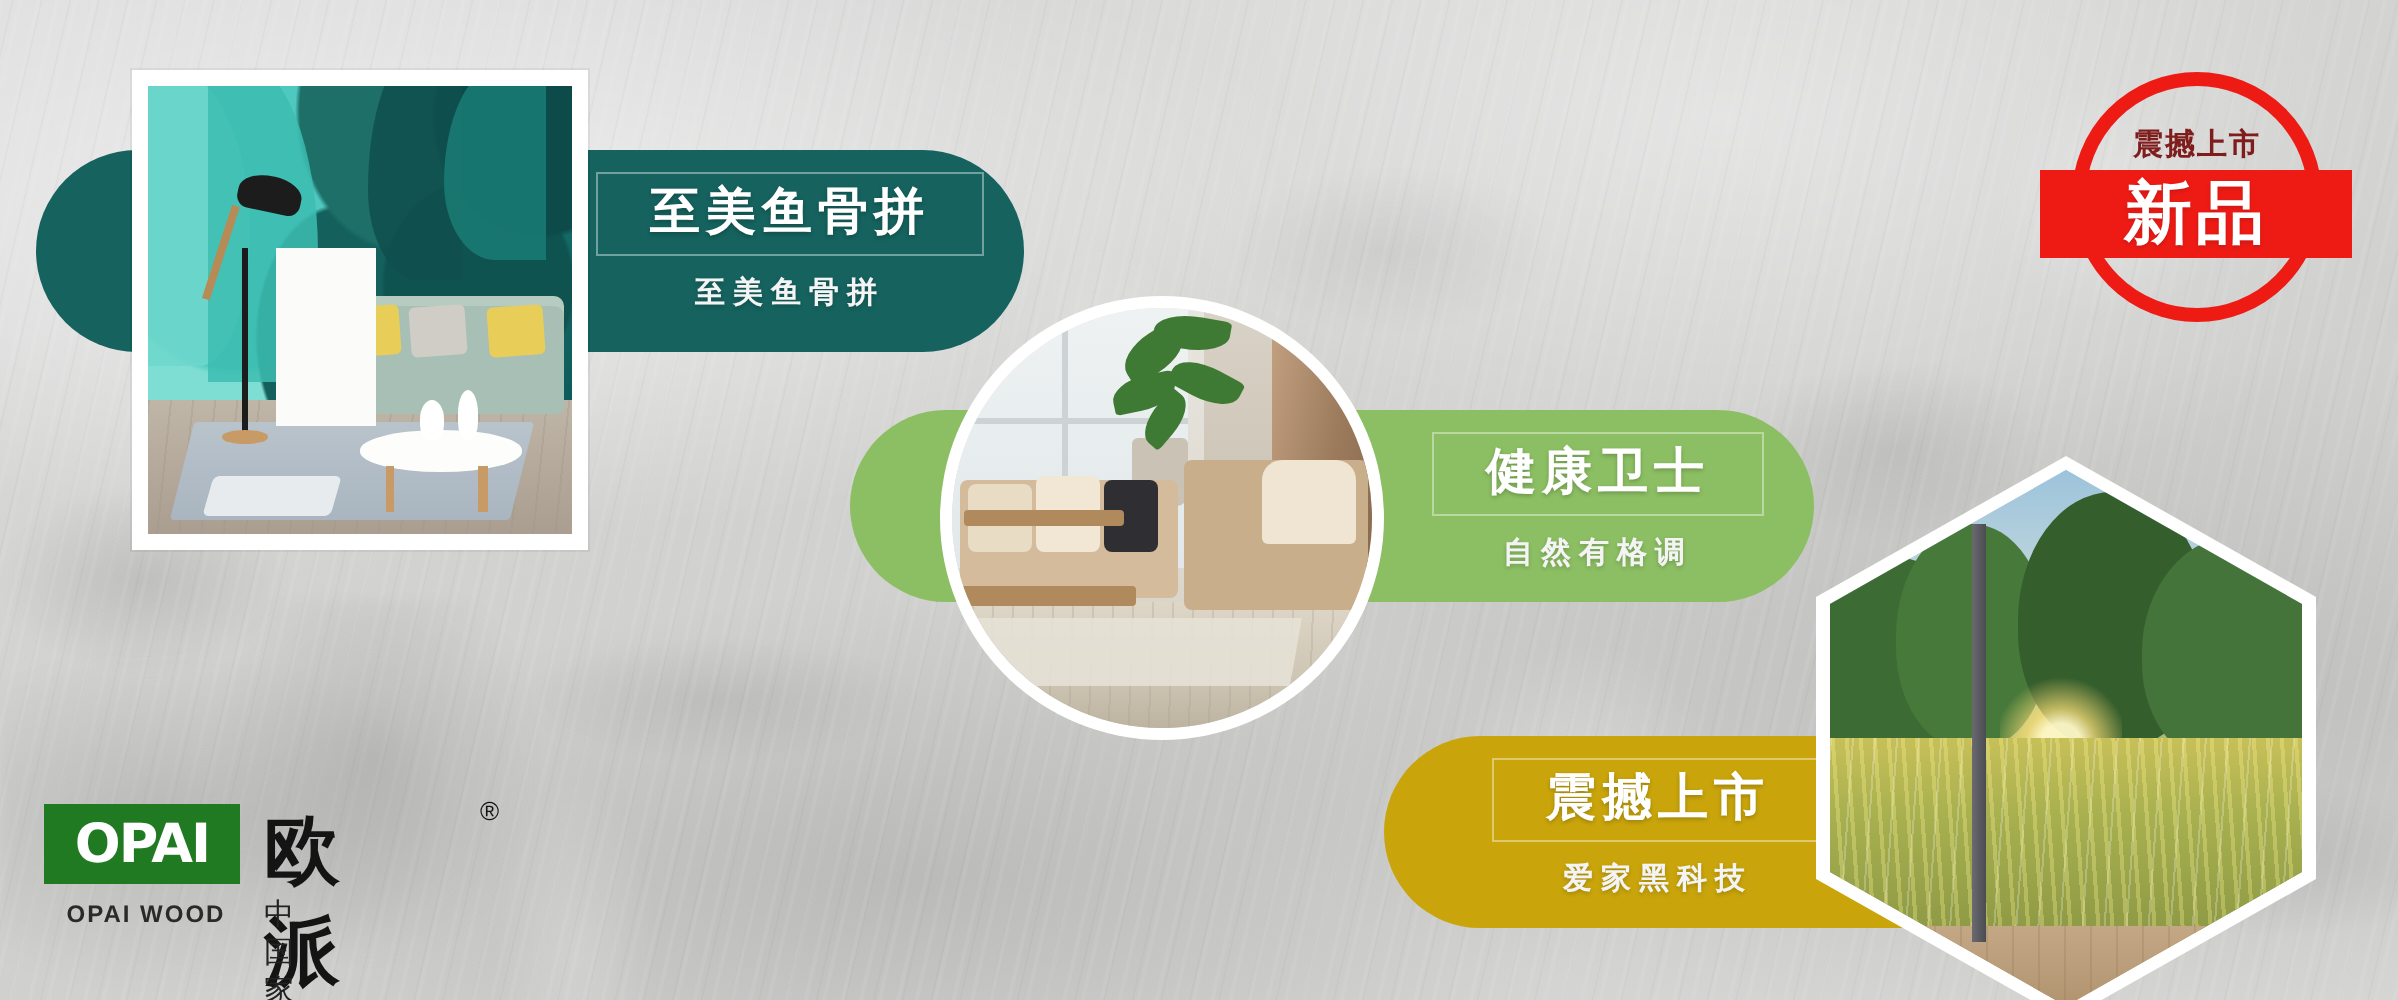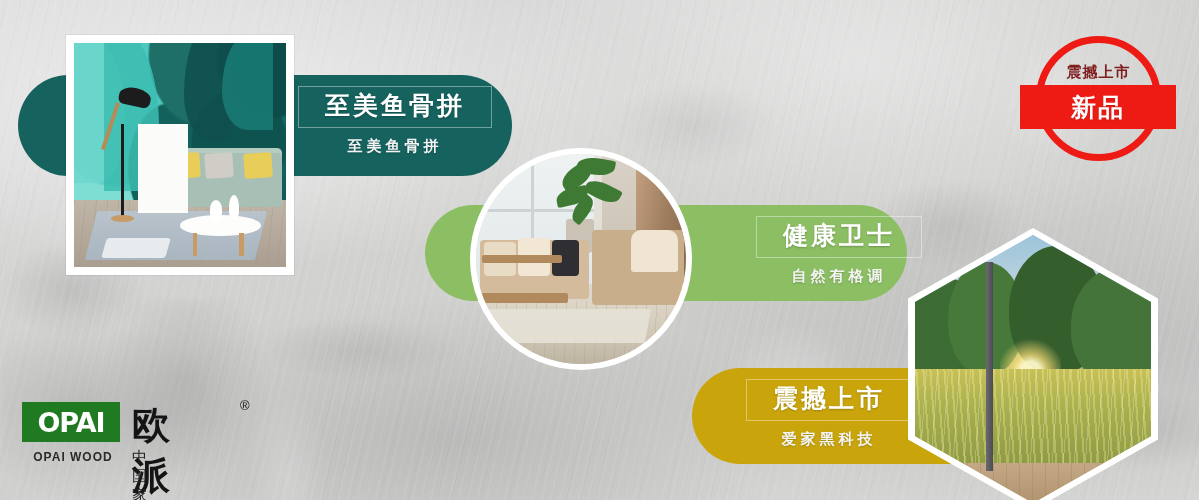--- a/index.html
+++ b/index.html
@@ -80,21 +80,21 @@
     text-shadow:0 1px 2px rgba(0,0,0,.22);
     font-family:"DejaVu Sans","Liberation Sans",sans-serif;
   }
   .sub-cn{
     margin-top:9px;font-size:15px;letter-spacing:4px;
     color:#f4f4f4;font-weight:bold;
     text-shadow:0 1px 2px rgba(0,0,0,.20);
     font-family:"DejaVu Sans","Liberation Sans",sans-serif;
   }
   .tx-teal{left:296px;top:86px;width:198px;}
-  .tx-green{left:740px;top:216px;width:198px;}
+  .tx-green{left:700px;top:216px;width:198px;}
   .tx-yellow{left:730px;top:379px;width:198px;}
 
   
   .photo-square{
     position:absolute;left:66px;top:35px;width:228px;height:240px;
     background:#ffffff;padding:8px;box-sizing:border-box;
     box-shadow:0 0 0 1px rgba(0,0,0,.05);
   }
   .photo-square .inner{position:relative;width:100%;height:100%;overflow:hidden;background:#2e9a92;}
   
@@ -255,21 +255,21 @@
     color:#7f1d1d;font-size:15px;font-weight:bold;letter-spacing:1px;
     font-family:"DejaVu Sans","Liberation Sans",sans-serif;
   }
   .badge-bar{
     position:absolute;left:0;top:57px;width:156px;height:44px;
     background:#ee1b15;
   }
   .badge-bar-text{
     position:absolute;left:0;top:57px;width:156px;height:44px;
     display:flex;align-items:center;justify-content:center;
-    color:#ffffff;font-size:25px;font-weight:bold;letter-spacing:2px;
+    color:#ffffff;font-size:34px;font-weight:bold;letter-spacing:2px;
     font-family:"DejaVu Sans","Liberation Sans",sans-serif;
     text-shadow:0 1px 2px rgba(0,0,0,.15);
   }
 
   
   .logo{position:absolute;left:22px;top:398px;height:72px;}
   .logo-mark{
     position:absolute;left:0;top:4px;width:98px;height:40px;
     background:#1f7a22;display:flex;align-items:center;justify-content:center;
   }

